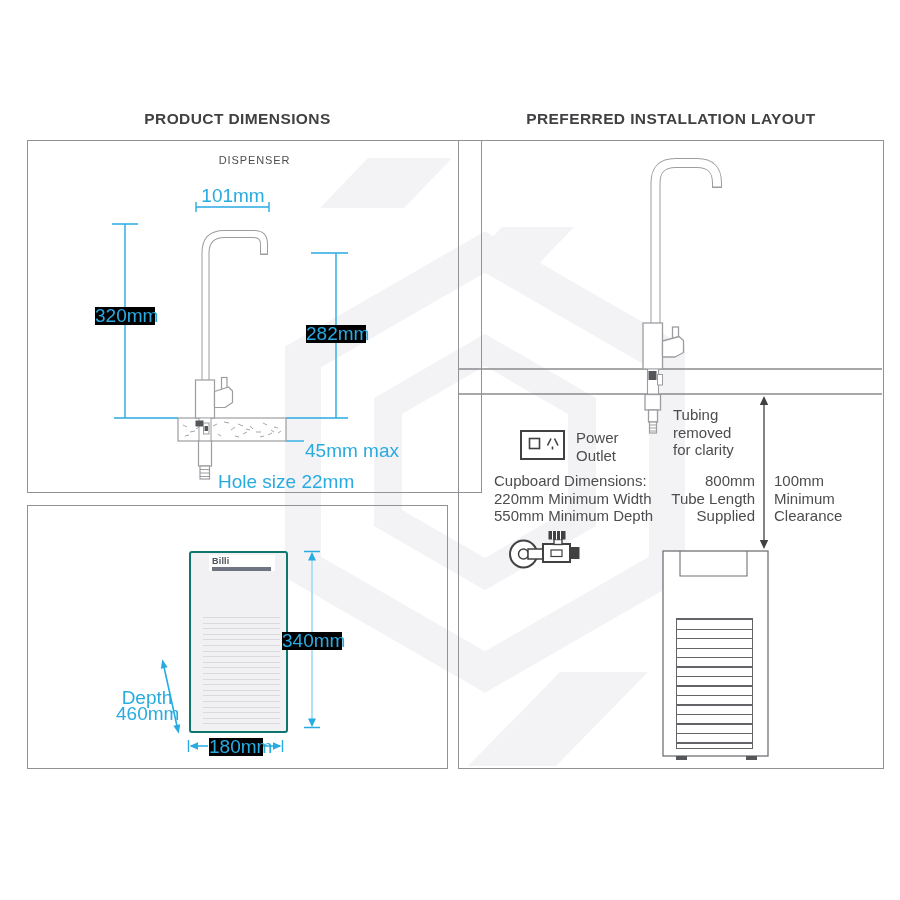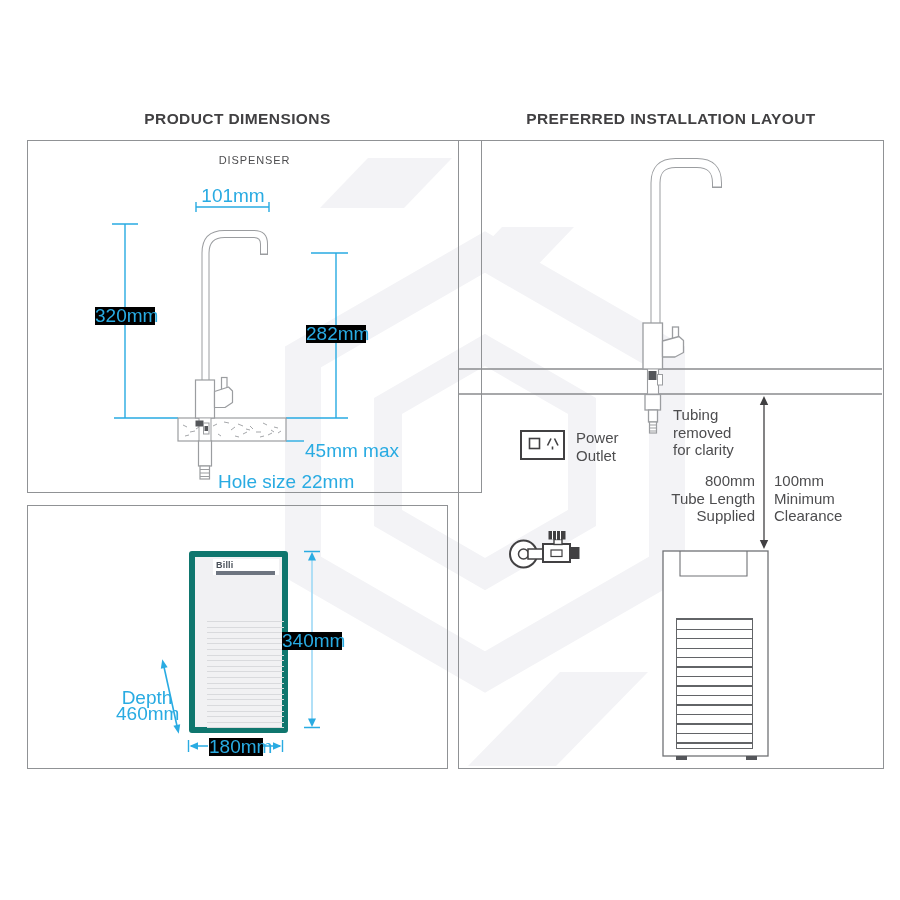--- a/index.html
+++ b/index.html
@@ -21,21 +21,21 @@
            color:var(--heading);letter-spacing:.4px;}
   .panel{position:absolute;border:1.5px solid var(--panel-border);box-sizing:border-box;}
   .panel-label{position:absolute;left:0;width:100%;text-align:center;font-size:11px;
                color:var(--ink);letter-spacing:.9px;}
   .dsvg{position:absolute;left:0;top:0;}
   .dim{position:absolute;color:var(--accent);font-size:19px;line-height:16px;white-space:nowrap;}
   .dim.ctr{text-align:center;}
   .dim.bg{background:#000000;padding:1px 0;}
   .note{position:absolute;color:var(--ink);font-size:15px;line-height:17.5px;white-space:nowrap;}
   .note.right{text-align:right;}
-  .unit-box{position:absolute;background:var(--unit-fill);border:6px solid #0f766e;
+  .unit-box{position:absolute;background:var(--unit-fill);border:2px solid #0f766e;
             border-radius:3px;box-sizing:border-box;}
   .unit-strip{position:absolute;background:#fff;}
   .brand{position:absolute;font-size:9px;font-weight:bold;color:#4A5059;letter-spacing:.2px;}
   .brand-bar{position:absolute;background:var(--dark-bar);}
   .vents-lt{position:absolute;background:repeating-linear-gradient(to bottom,
             #D9DADD 0px,#D9DADD 1px,transparent 1px,transparent 5.6px);}
   .vents-dk{position:absolute;border:1.4px solid #626467;box-sizing:border-box;
             background:repeating-linear-gradient(to bottom,
             #626467 0px,#626467 1.4px,transparent 1.4px,transparent 9.5px);}
   
@@ -215,20 +215,25 @@
       <div>Tubing</div>
       <div>removed</div>
       <div>for clarity</div>
     </div>
 
     <div class="note" style="left:117px;top:288px;">
       <div>Power</div>
       <div>Outlet</div>
     </div>
 
+    <div class="note" style="left:35px;top:331px;">
+      <div>Cupboard Dimensions:</div>
+      <div>220mm Minimum Width</div>
+      <div>550mm Minimum Depth</div>
+    </div>
 
     <div class="note right" style="left:180px;top:331px;width:116px;">
       <div>800mm</div>
       <div>Tube Length</div>
       <div>Supplied</div>
     </div>
 
     <div class="note" style="left:315px;top:331px;">
       <div>100mm</div>
       <div>Minimum</div>

